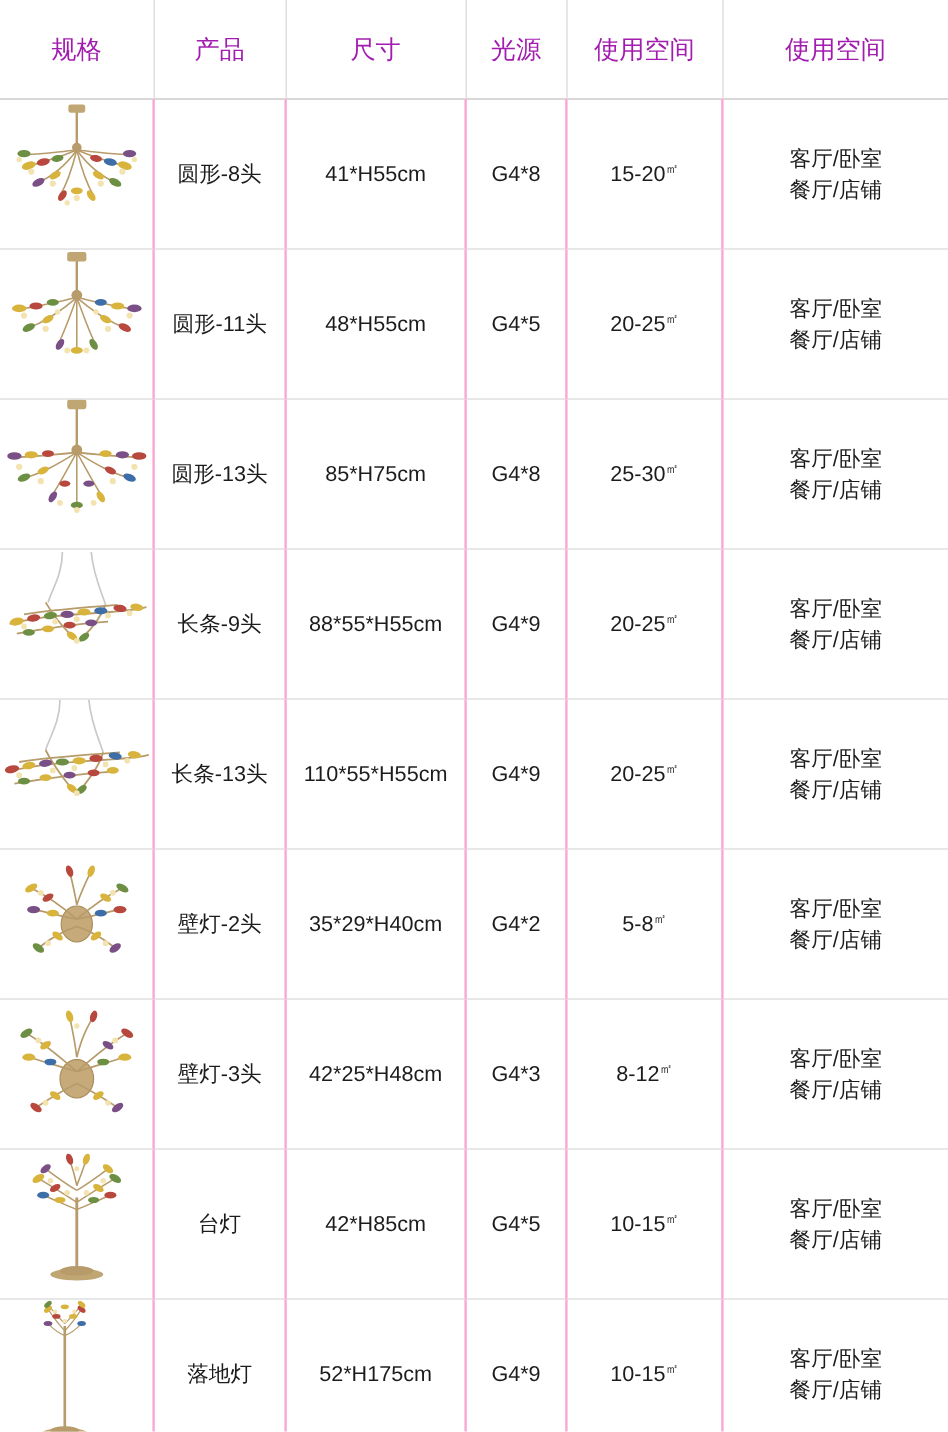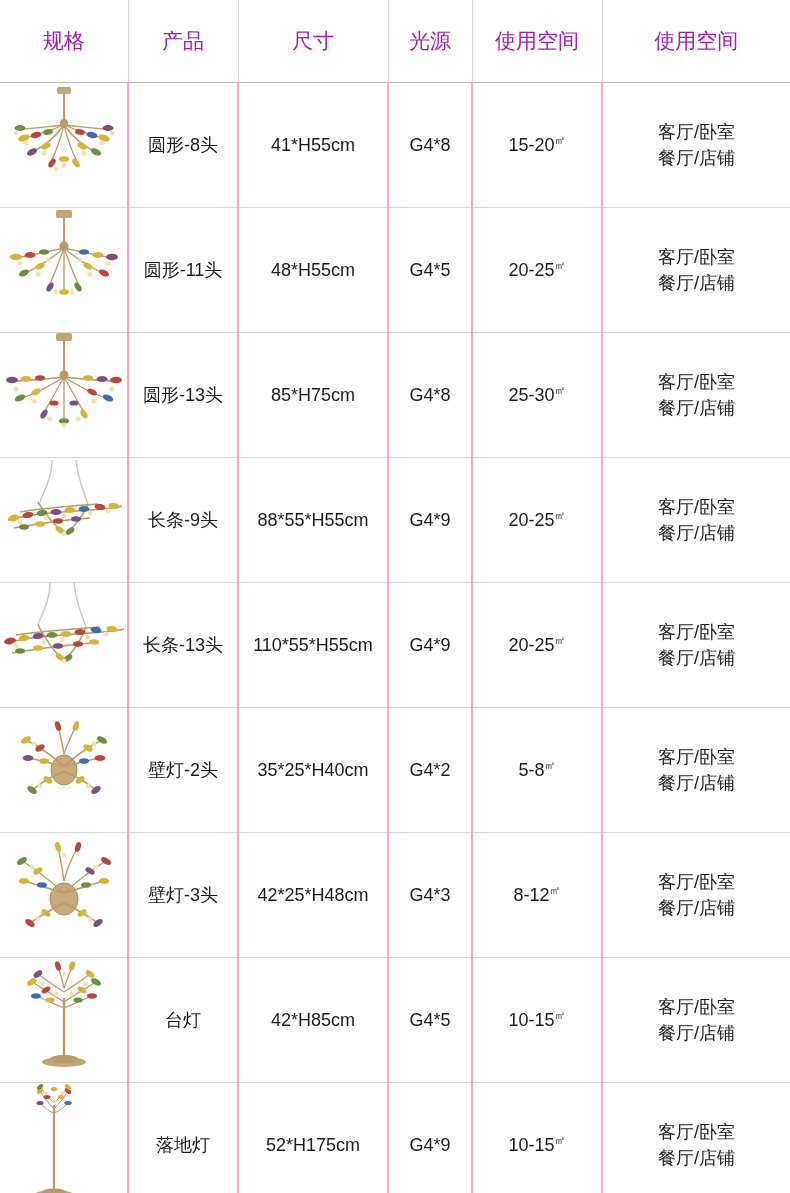--- a/index.html
+++ b/index.html
@@ -410,21 +410,21 @@
             <g fill="#f2e3b0">
               <circle cx="34" cy="36" r="2.4"></circle>
                 <circle cx="94" cy="36" r="2.4"></circle>
               <circle cx="40" cy="78" r="2.4"></circle>
                 <circle cx="88" cy="78" r="2.4"></circle>
             </g>
           </svg>
         </div>
       </td>
       <td>壁灯-2头</td>
-      <td>35*25*H40cm</td>
+      <td>35*29*H40cm</td>
       <td>G4*2</td>
       <td>
         <span>5-8</span><span class="sup-unit">㎡</span>
       </td>
       <td class="space-lines">
         <span>客厅/卧室</span>
         <span>餐厅/店铺</span>
       </td>
     </tr>
 

